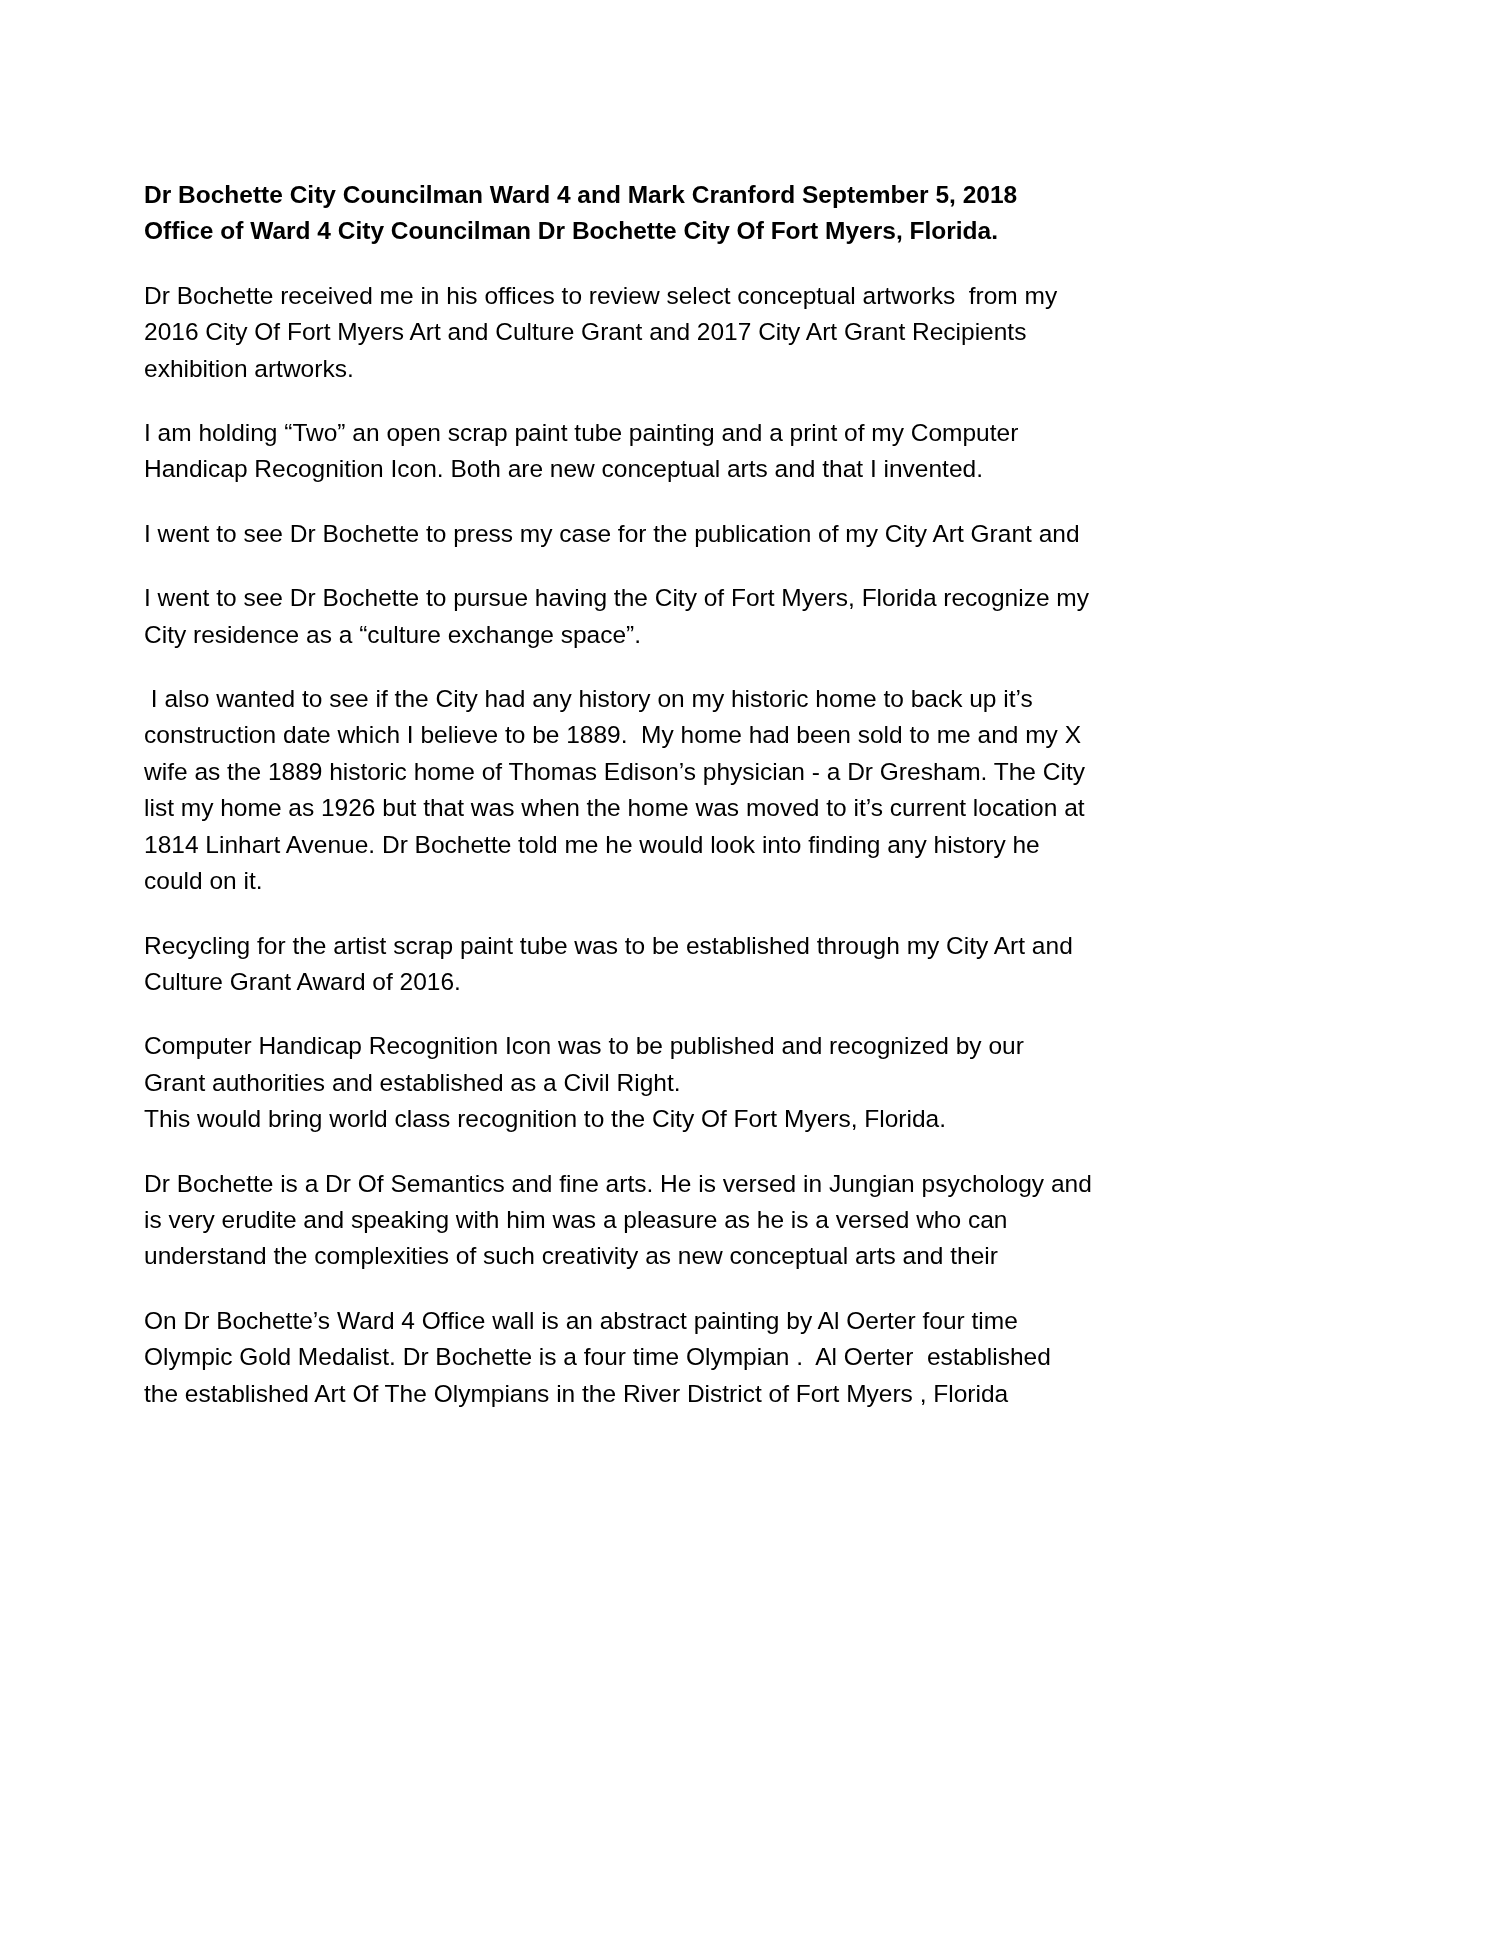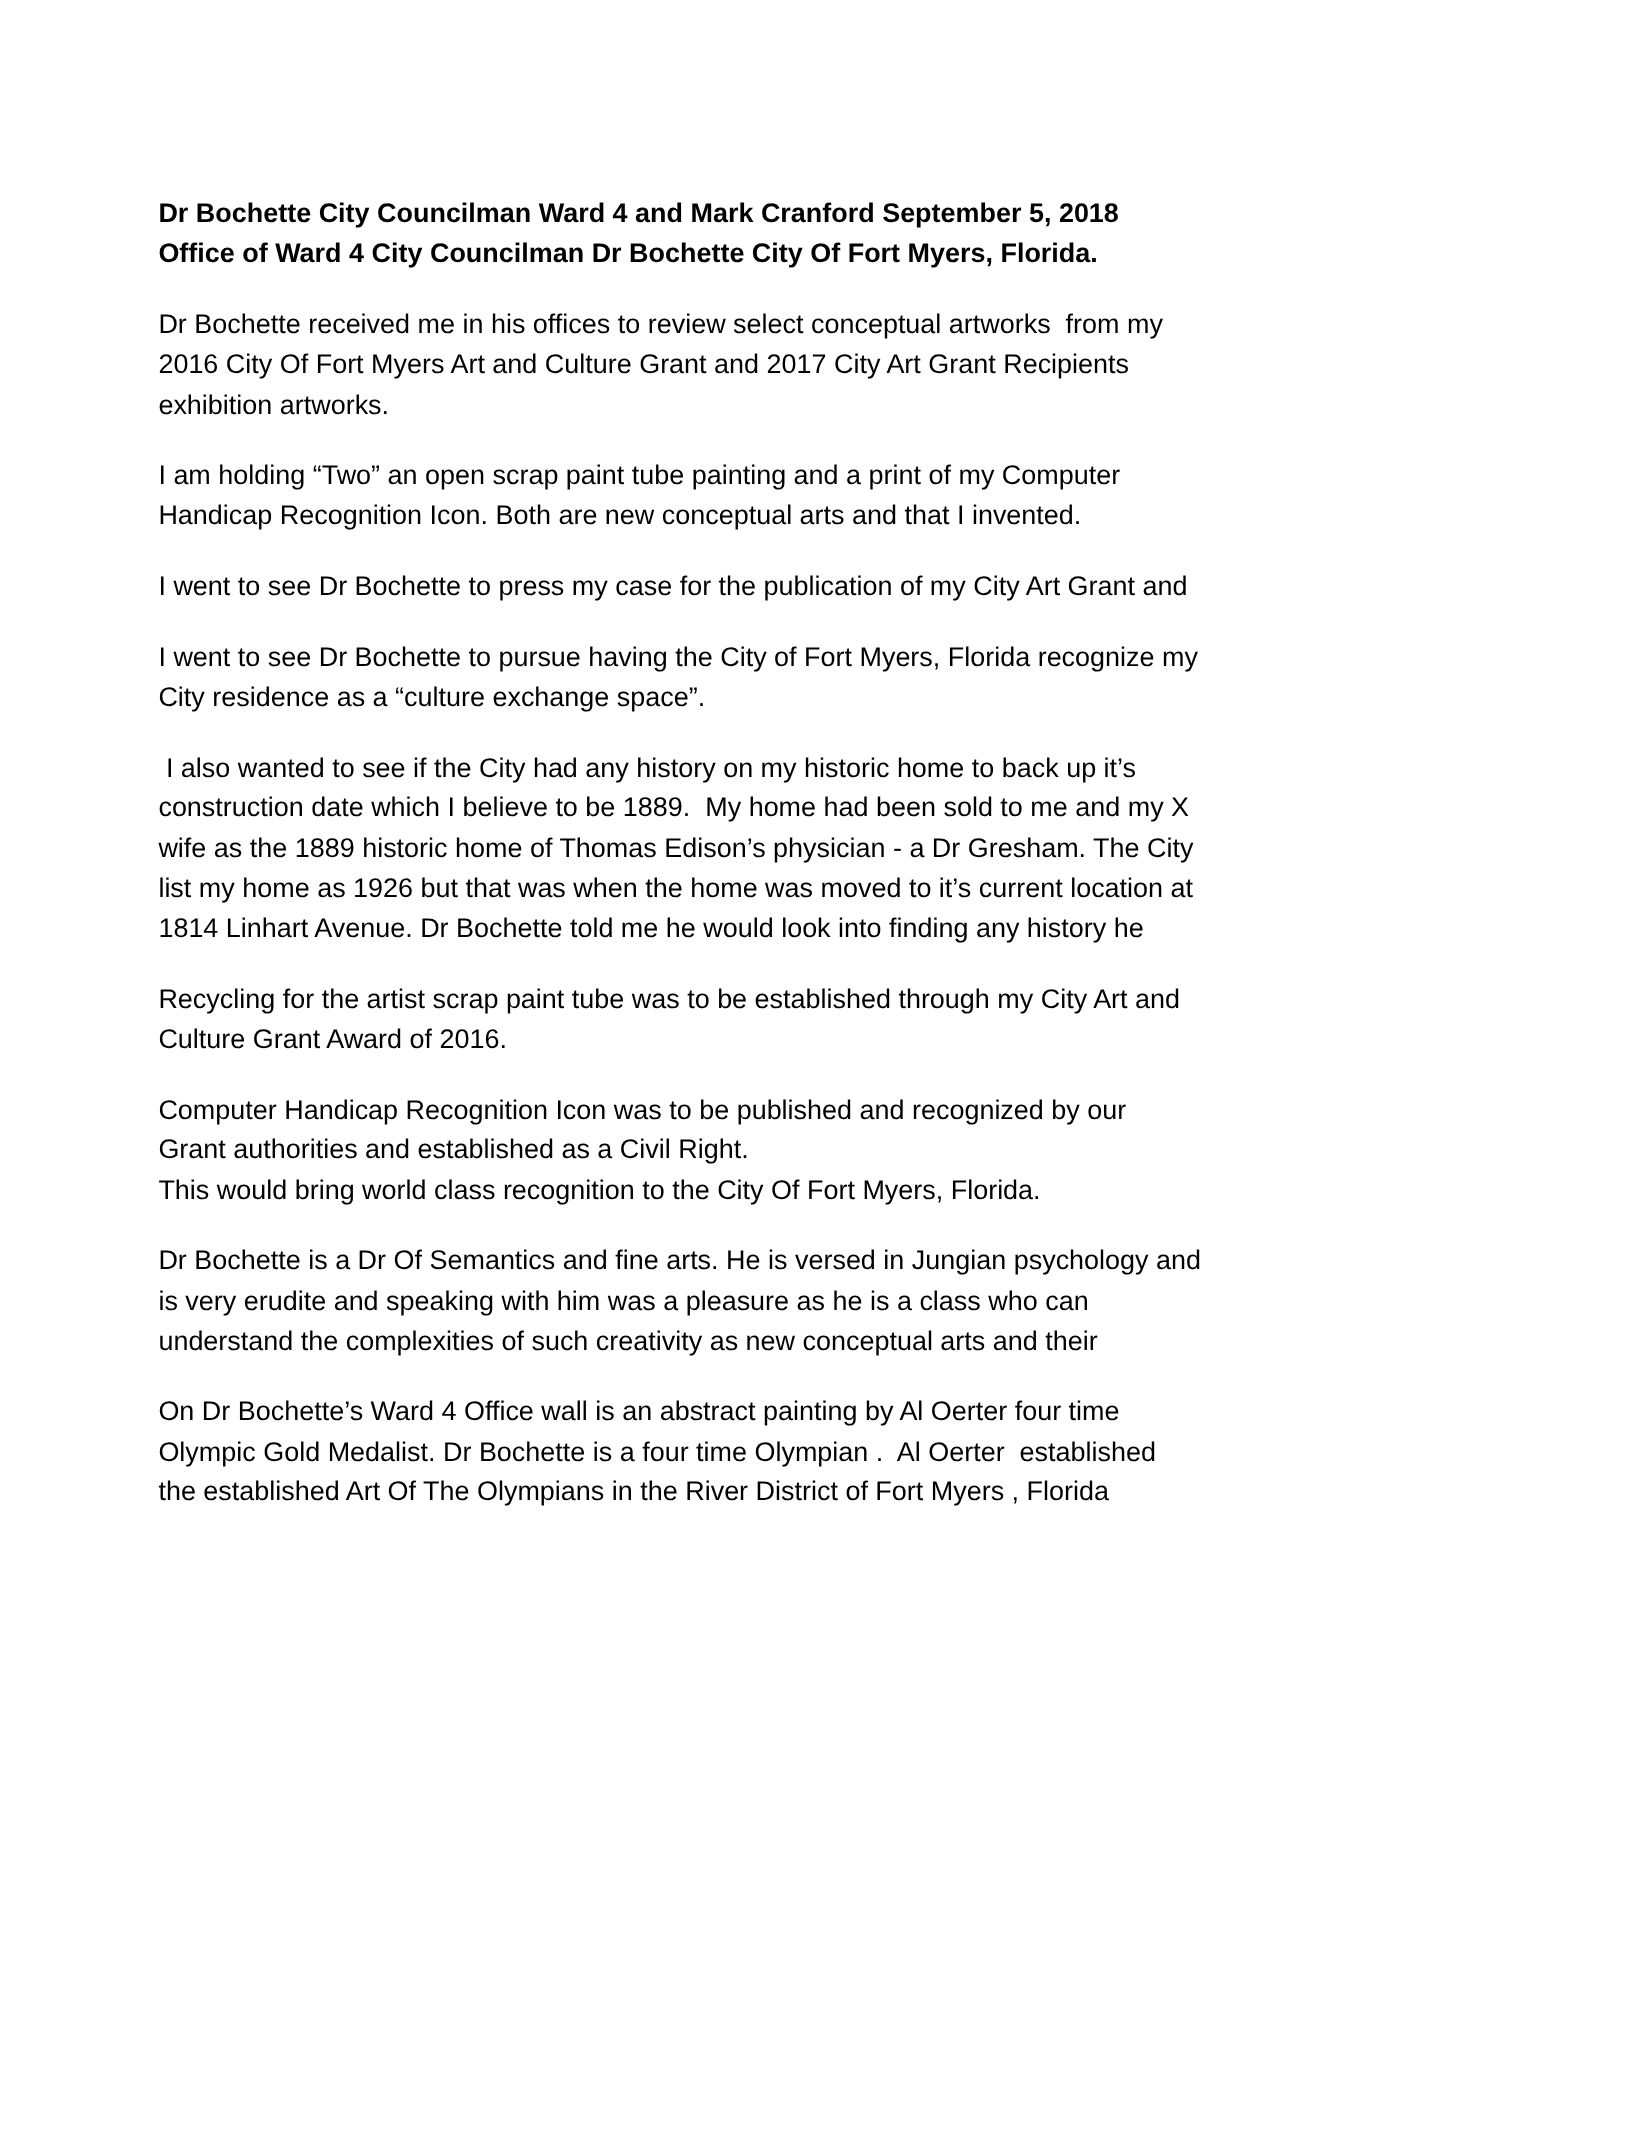--- a/index.html
+++ b/index.html
@@ -68,36 +68,37 @@
       <div class="line">I went to see Dr Bochette to pursue having the City of Fort Myers, Florida recognize my</div>
       <div class="line">City residence as a “culture exchange space”.</div>
     </div>
 
     <div class="paragraph">
       <div class="line"> I also wanted to see if the City had any history on my historic home to back up it’s</div>
       <div class="line">construction date which I believe to be 1889.  My home had been sold to me and my X</div>
       <div class="line">wife as the 1889 historic home of Thomas Edison’s physician - a Dr Gresham. The City</div>
       <div class="line">list my home as 1926 but that was when the home was moved to it’s current location at</div>
       <div class="line">1814 Linhart Avenue. Dr Bochette told me he would look into finding any history he</div>
+      <div class="line">could on it.</div>
     </div>
 
     <div class="paragraph">
       <div class="line">Recycling for the artist scrap paint tube was to be established through my City Art and</div>
       <div class="line">Culture Grant Award of 2016.</div>
     </div>
 
     <div class="paragraph">
       <div class="line">Computer Handicap Recognition Icon was to be published and recognized by our</div>
       <div class="line">Grant authorities and established as a Civil Right.</div>
       <div class="line">This would bring world class recognition to the City Of Fort Myers, Florida.</div>
     </div>
 
     <div class="paragraph">
       <div class="line">Dr Bochette is a Dr Of Semantics and fine arts. He is versed in Jungian psychology and</div>
-      <div class="line">is very erudite and speaking with him was a pleasure as he is a class who can</div>
+      <div class="line">is very erudite and speaking with him was a pleasure as he is a versed who can</div>
       <div class="line">understand the complexities of such creativity as new conceptual arts and their</div>
     </div>
 
     <div class="paragraph">
       <div class="line">On Dr Bochette’s Ward 4 Office wall is an abstract painting by Al Oerter four time</div>
       <div class="line">Olympic Gold Medalist. Dr Bochette is a four time Olympian .  Al Oerter  established</div>
       <div class="line">the established Art Of The Olympians in the River District of Fort Myers , Florida</div>
     </div>
 
   </div>

